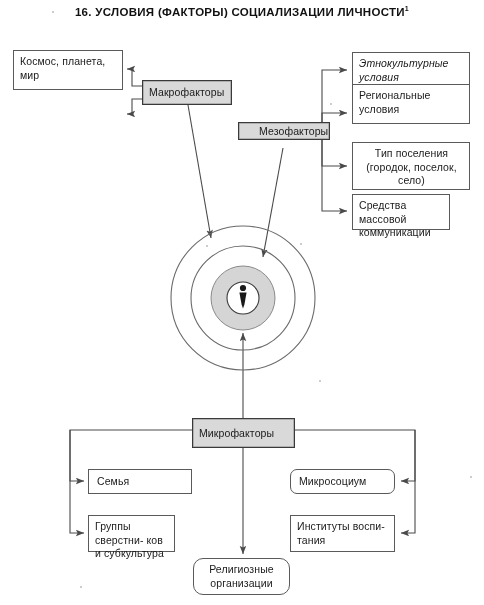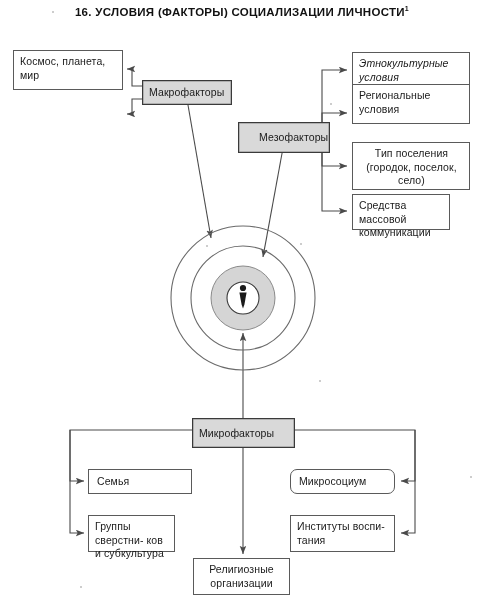--- a/index.html
+++ b/index.html
@@ -41,20 +41,21 @@
   }
   .node.shaded {
     background: #d9d9d9;
     border: 1px solid #3a3a3a;
     box-shadow: 0 0 0 0.5px #888 inset;
   }
   .node.center-text {
     text-align: center;
     padding-left: 4px;
     padding-right: 4px;
+    border-radius: 10px;
   }
   .node.mid {
     display: flex;
     align-items: center;
     padding-left: 8px;
   }
   .node.mid-center {
     display: flex;
     align-items: center;
   }
@@ -146,21 +147,21 @@
 
   <div class="node" style="left:13px; top:50px; width:110px; height:40px;">
     <span>Космос, планета, мир</span>
   </div>
 
 
   <div class="node mid-center shaded" style="left:142px; top:80px; width:90px; height:25px;">
     <span>Макрофакторы</span>
   </div>
 
-  <div class="node mid-center shaded" style="left:238px; top:122px; width:92px; height:31px;padding-left:20px;">
+  <div class="node mid-center shaded" style="left:238px; top:122px; width:92px; height:18px;padding-left:20px;">
     <span>Мезофакторы</span>
   </div>
 
   <div class="node" style="left:352px; top:52px; width:118px; height:37px;font-style:italic;">
     <span>Этнокультурные условия</span>
   </div>
 
   <div class="node" style="left:352px; top:84px; width:118px; height:40px;">
     <span>Региональные условия</span>
   </div>

